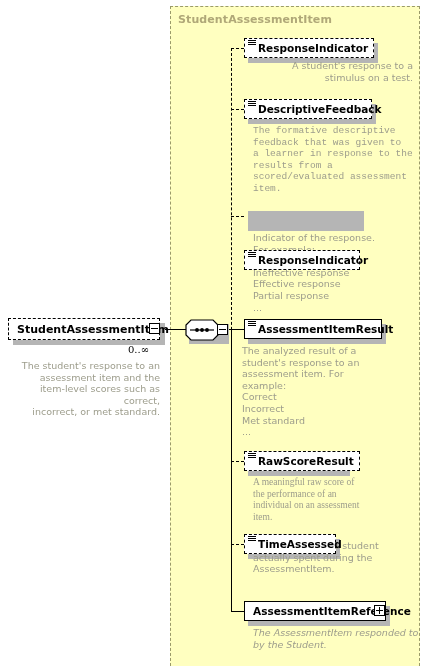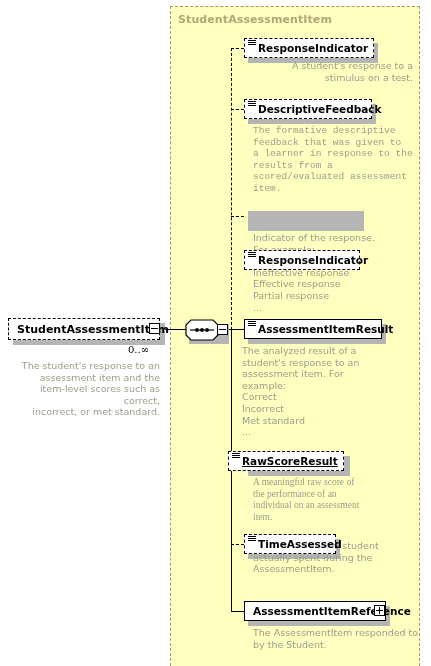--- a/index.html
+++ b/index.html
@@ -305,21 +305,21 @@
 <div class="doc" style="left:242px;top:345px;width:165px;">The analyzed result of a
 student's response to an
 assessment item. For
 example:
         Correct
         Incorrect
          Met standard
         ...</div>
 
 <div class="boxshadow" style="left:248px;top:456px;width:102px;height:20px;"></div>
-<div class="elembox optional" style="left:228px;top:451px;width:116px;text-decoration:underline;">
+<div class="elembox optional" style="left:244px;top:451px;width:116px;">
   <span class="attr-glyph">
       <i></i>
       <i></i>
       <i></i>
     </span>
   <span>RawScoreResult</span>
 </div>
 <div class="doc" style="left:253px;top:477px;width:165px;font-family:Liberation Serif, serif;">A meaningful raw score of
 the performance of an
 individual on an assessment
@@ -336,14 +336,14 @@
 </div>
 <div class="doc" style="left:253px;top:540px;width:165px;">The overall time a student
 actually spent during the
 AssessmentItem.</div>
 
 <div class="boxshadow" style="left:248px;top:606px;width:142px;height:20px;"></div>
 <div class="elembox required" style="left:244px;top:601px;width:142px;padding-left:8px;">
   <span>AssessmentItemReference</span>
 </div>
 <div class="expander plus" style="left:374px;top:605px;"></div>
-<div class="doc" style="left:253px;top:627px;width:178px;">The AssessmentItem responded to
+<div class="doc" style="left:253px;top:627px;width:178px;font-style:italic;">The AssessmentItem responded to
 by the Student.</div>
 
 </body></html>

